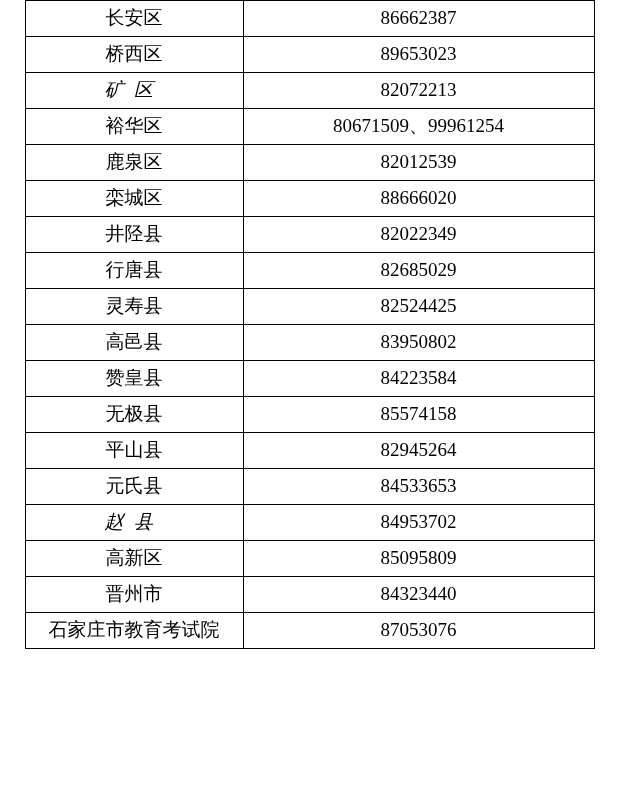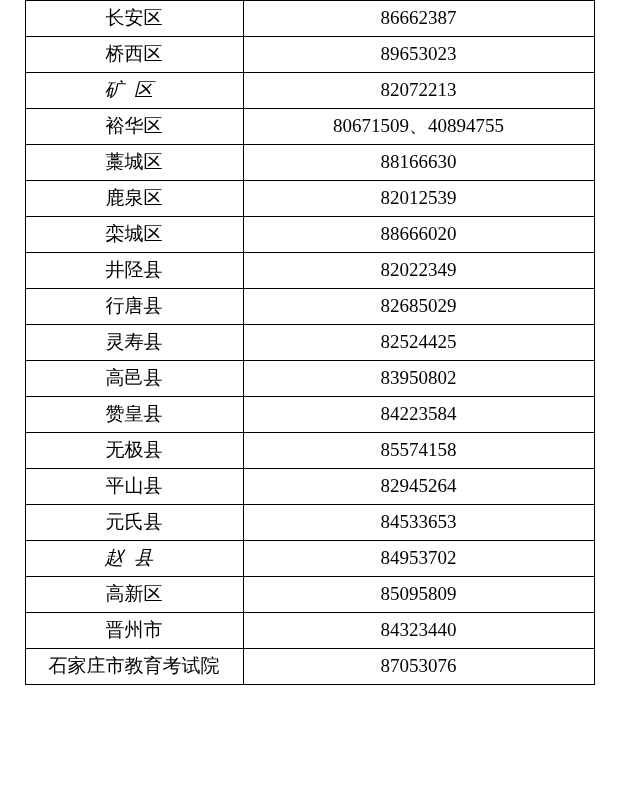--- a/index.html
+++ b/index.html
@@ -55,25 +55,21 @@
       <tr>
         <td class="col-district">桥西区</td>
         <td class="col-phone">89653023</td>
       </tr>
       <tr>
         <td class="col-district spaced-2">矿区</td>
         <td class="col-phone">82072213</td>
       </tr>
       <tr>
         <td class="col-district">裕华区</td>
-        <td class="col-phone">80671509、40894755</td>
-      </tr>
-      <tr>
-        <td class="col-district">藁城区</td>
-        <td class="col-phone">88166630</td>
+        <td class="col-phone">80671509、99961254</td>
       </tr>
       <tr>
         <td class="col-district">鹿泉区</td>
         <td class="col-phone">82012539</td>
       </tr>
       <tr>
         <td class="col-district">栾城区</td>
         <td class="col-phone">88666020</td>
       </tr>
       <tr>

